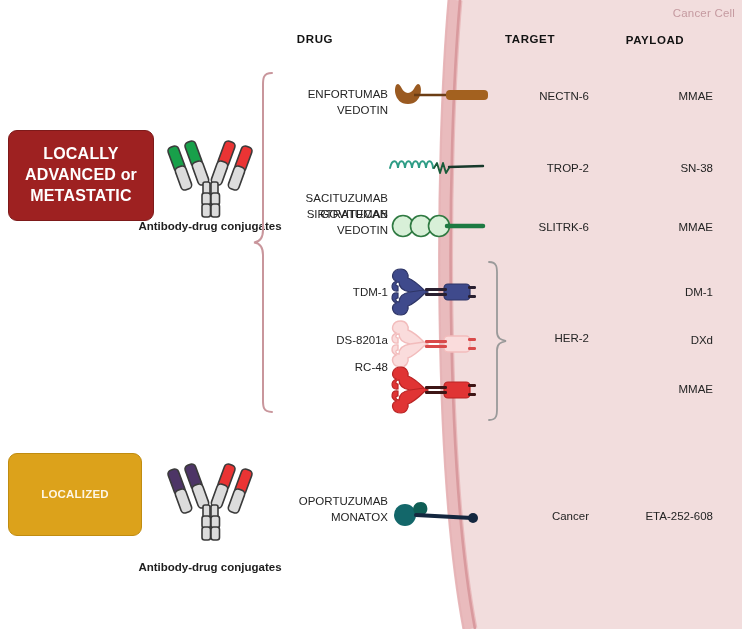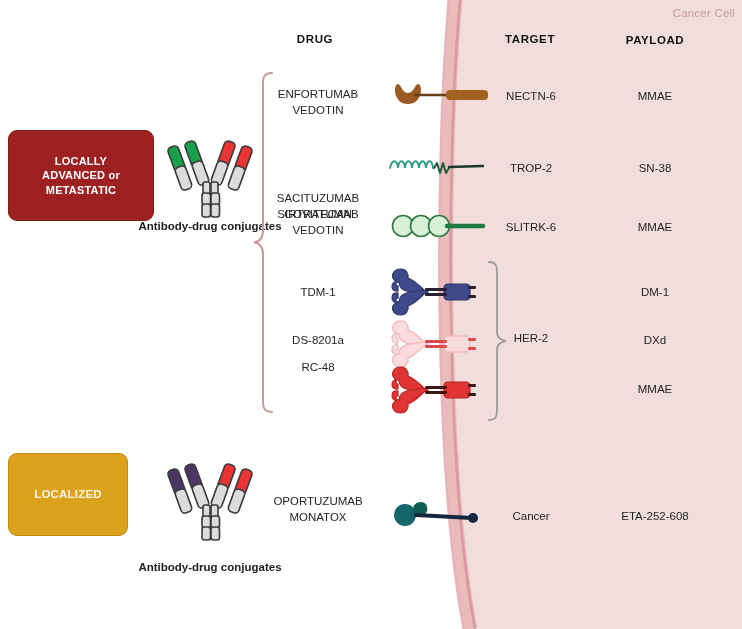--- a/index.html
+++ b/index.html
@@ -22,24 +22,24 @@
     border-radius:9px;
     display:flex;align-items:center;justify-content:center;
     text-align:center;
     font-weight:bold;
     letter-spacing:.2px;
     line-height:1.30;
   }
   #box-metastatic{
     left:8px;top:130px;width:146px;height:91px;
     background:#9e2121;border:1.5px solid #7e1a1a;
-    color:#ffffff;font-size:11px;
+    color:#ffffff;font-size:16px;
   }
   #box-localized{
-    left:8px;top:453px;width:120px;height:83px;
+    left:8px;top:453px;width:134px;height:83px;
     background:#dca21b;border:1.5px solid #c08c10;
     color:#fdf6e6;font-size:11.5px;
   }
 
   
   .ab-caption{
     text-align:center;font-weight:bold;font-size:11.5px;color:#1d1d1d;
     line-height:1.32;width:150px;
   }
 
@@ -53,21 +53,21 @@
   #head-payload{left:595px;top:34px;width:120px;}
 
   #cancer-cell-label{
     left:585px;top:7px;width:150px;text-align:right;
     font-size:11.5px;color:#c59aa0;font-weight:normal;letter-spacing:.2px;
     padding-right:8px;
   }
 
   
   .cell{
-    font-size:11.5px;color:#242424;text-align:center;line-height:1.36;
+    font-size:11.5px;color:#242424;text-align:right;line-height:1.36;
     white-space:pre-line;
   }
   .drug-cell{left:248px;width:140px;}
   .target-cell{left:473px;width:116px;}
   .payload-cell{left:597px;width:116px;}
 
   svg{display:block;}
   .noevt{pointer-events:none;}
 </style>
 </head>

